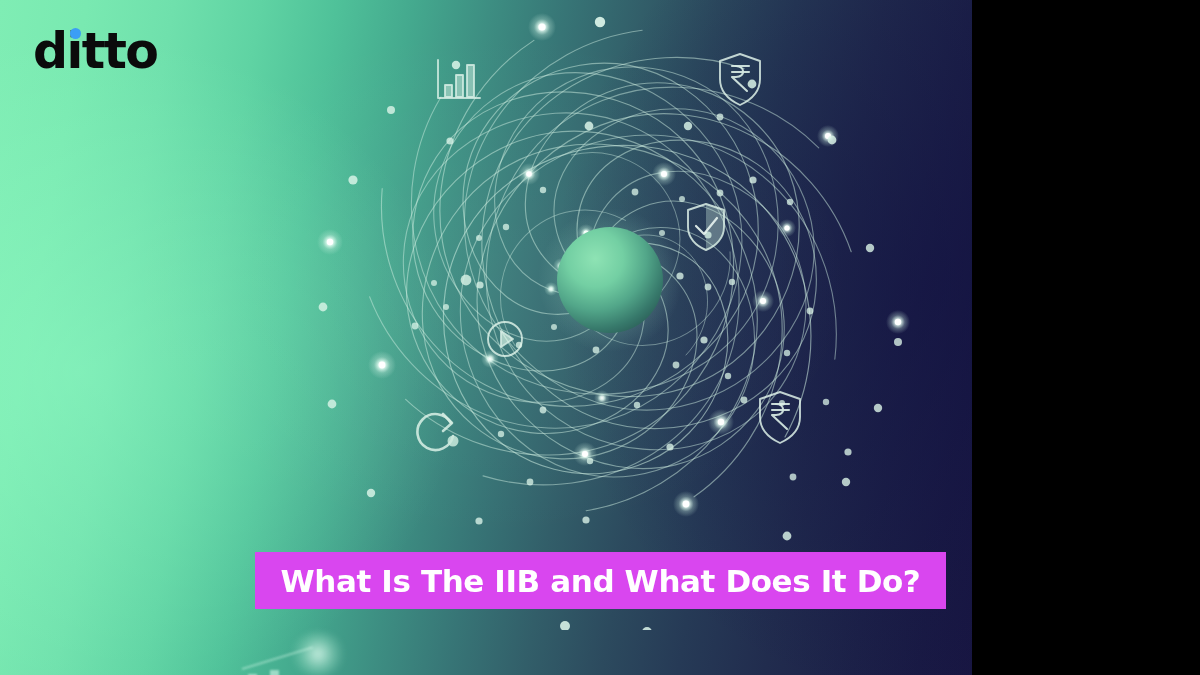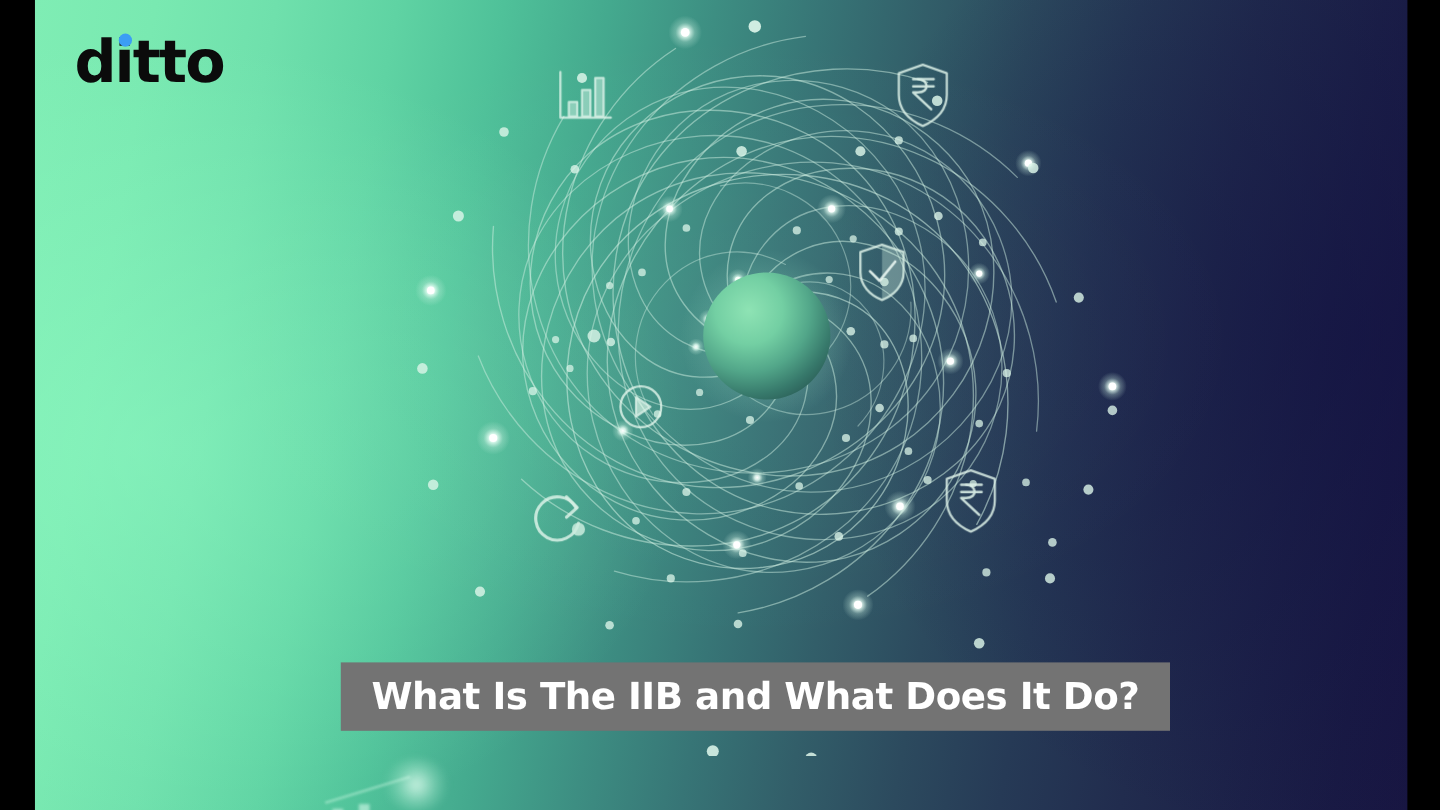--- a/index.html
+++ b/index.html
@@ -2,25 +2,24 @@
 <html><head>
 <meta charset="utf-8">
 <style>
   html, body {
     margin: 0;
     padding: 0;
     background: #000;
   }
   #canvas {
     position: relative;
-    width: 1144px;
+    width: 972px;
     height: 675px;
     overflow: hidden;
     font-family: "Liberation Sans", sans-serif;
-    margin-left: 29px;
   }
 
   
   .bg-base {
     position: absolute;
     inset: 0;
     background: linear-gradient(100deg,
         #7FEDB4 0%,
         #79E9B1 8%,
         #6FE0AC 16%,
@@ -130,21 +129,21 @@
     filter: blur(1px);
   }
 
   
   .title-banner {
     position: absolute;
     left: 255px;
     top: 552px;
     width: 691px;
     height: 57px;
-    background: #737373;
+    background: #d946ef;
     display: flex;
     align-items: center;
     justify-content: center;
   }
   .title-text {
     color: #FFFFFF;
     font-family: "DejaVu Sans", sans-serif;
     font-size: 31px;
     font-weight: 700;
     letter-spacing: -0.4px;

